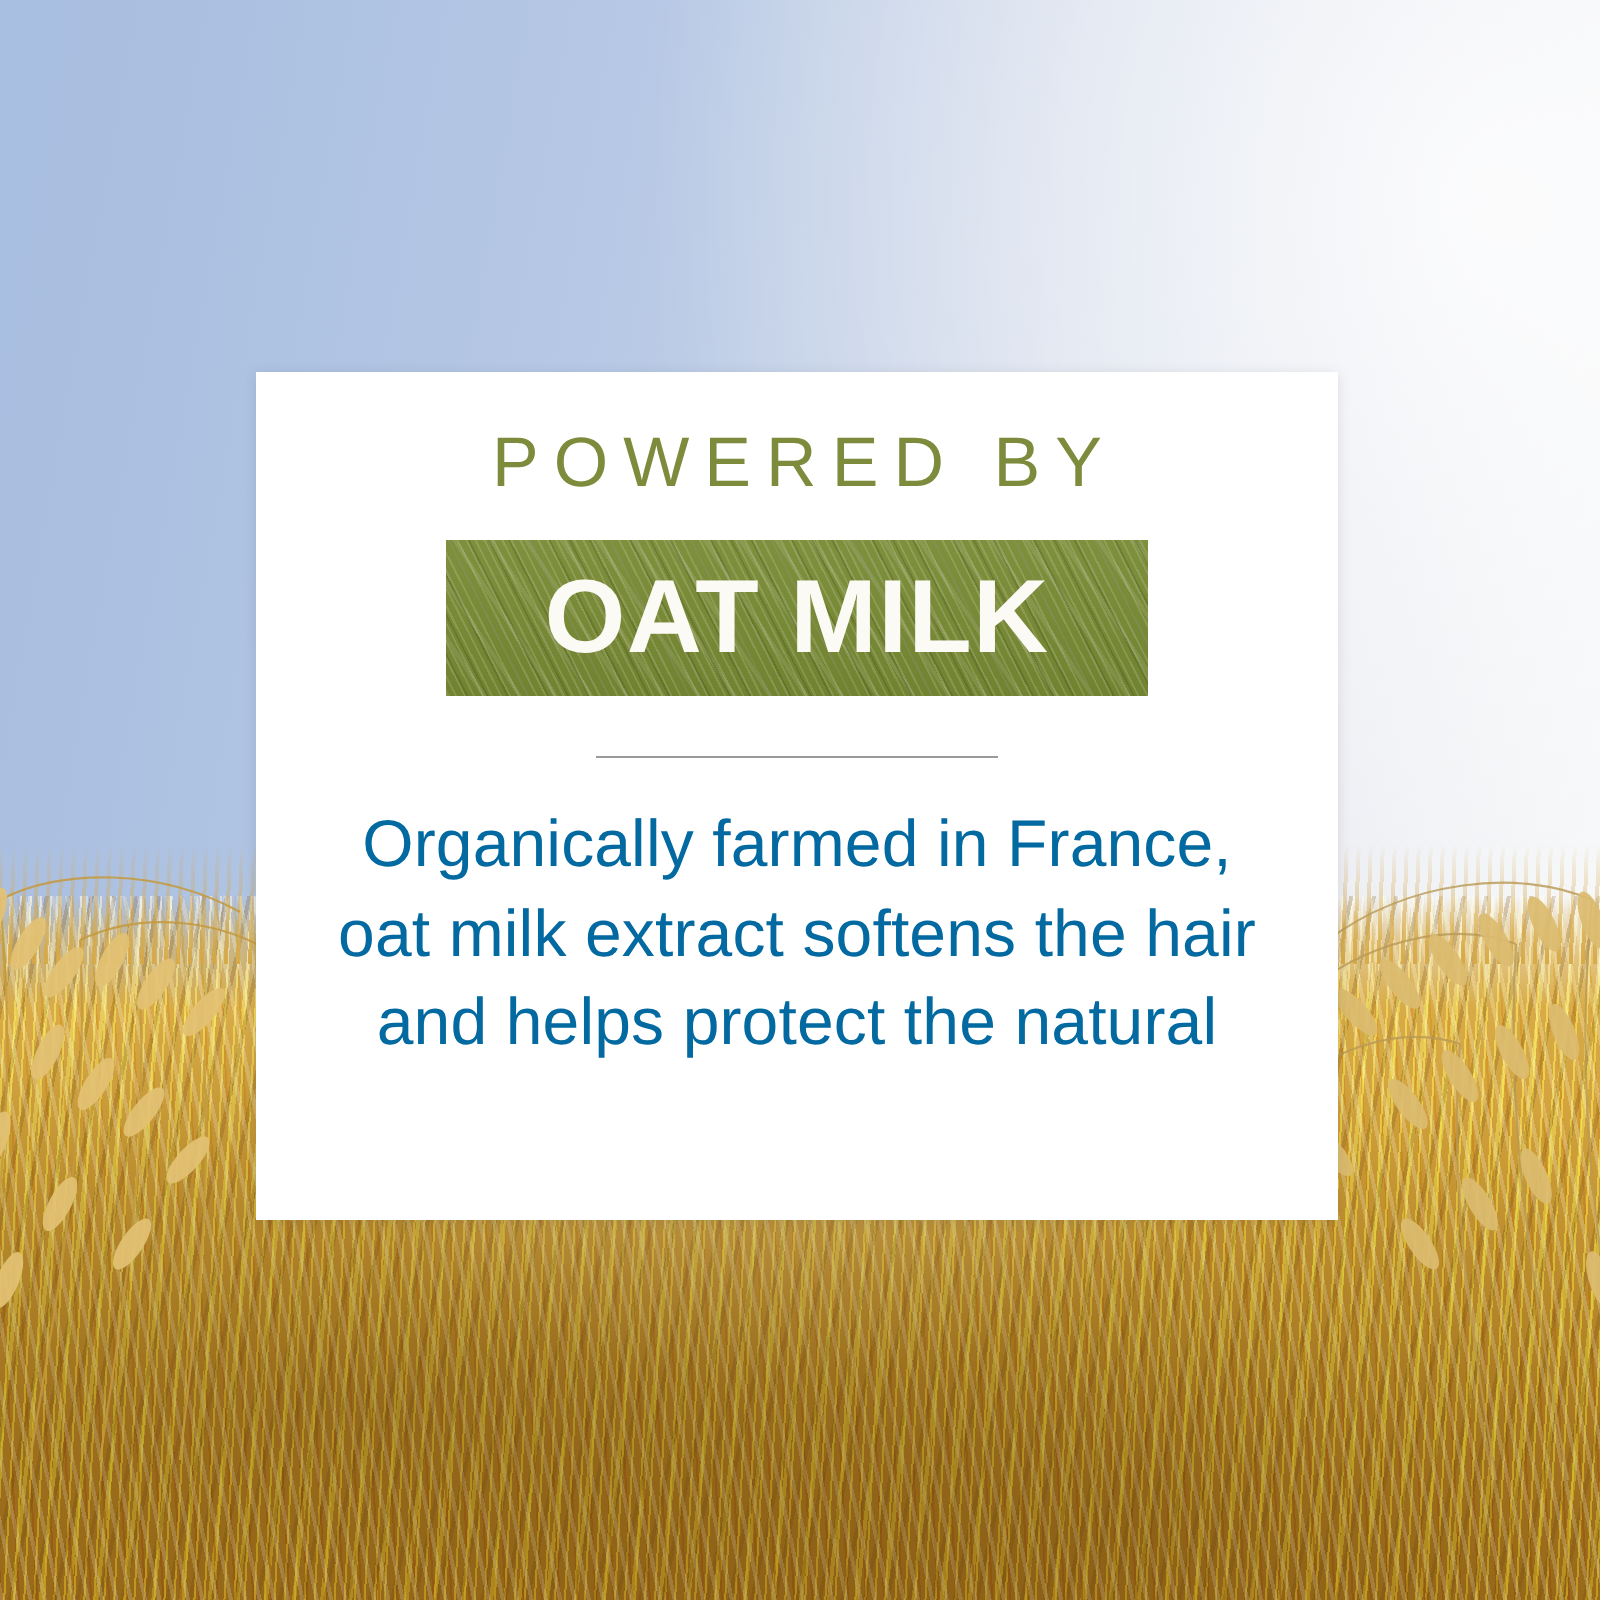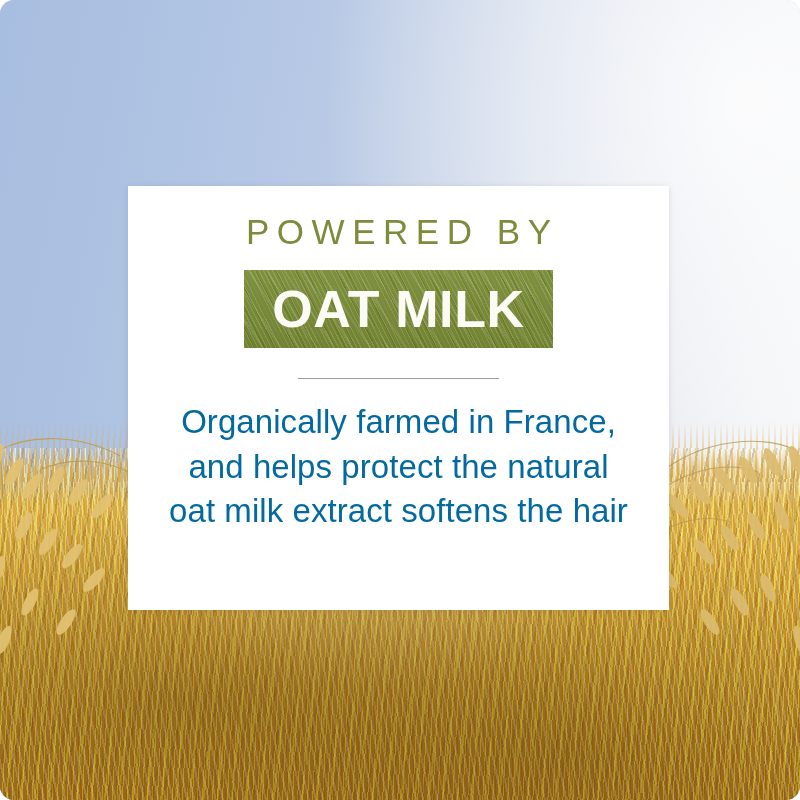--- a/index.html
+++ b/index.html
@@ -8,21 +8,20 @@
     width:800px; height:800px; overflow:hidden;
     font-family:"Liberation Sans", sans-serif;
   }
 
   
   .stage{
     position:relative;
     width:800px; height:800px;
     overflow:hidden;
     background:#cfd8e8;
-    border-radius:14px;
   }
 
   
   .sky{
     position:absolute; inset:0;
     background:
       linear-gradient(100deg,
         #a8bee0 0%,
         #aec2e2 18%,
         #b6c8e5 34%,
@@ -136,21 +135,21 @@
     font-weight:400;
     letter-spacing:.215em;
     color:#7d8c3c;
     text-indent:.215em;
     white-space:nowrap;
   }
 
   .badge{
     position:relative;
     margin-top:21px;
-    width:309px; height:78px;
+    width:351px; height:78px;
     background:#788a33;
     display:flex; align-items:center; justify-content:center;
     overflow:hidden;
   }
   .badge-texture{
     position:absolute; inset:0;
     background:
       repeating-linear-gradient(63deg,
         rgba(255,255,255,.14) 0px,
         rgba(255,255,255,.14) 1px,
@@ -274,18 +273,18 @@
 
     <div class="badge">
       <div class="badge-texture"></div>
       <div class="badge-label">OAT MILK</div>
     </div>
 
     <div class="divider"></div>
 
     <div class="body-copy">
       <span>Organically farmed in France,</span>
+      <span>oat milk extract softens the hair</span>
       <span>and helps protect the natural</span>
-      <span>oat milk extract softens the hair</span>
     </div>
 
   </div>
 </div>
 
 </body></html>

